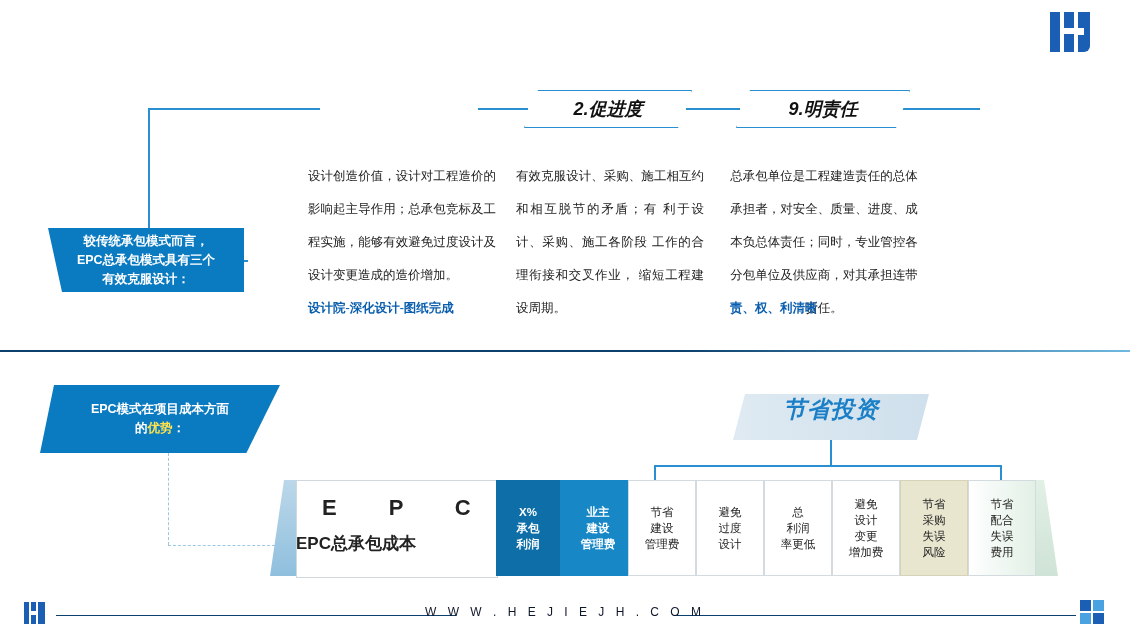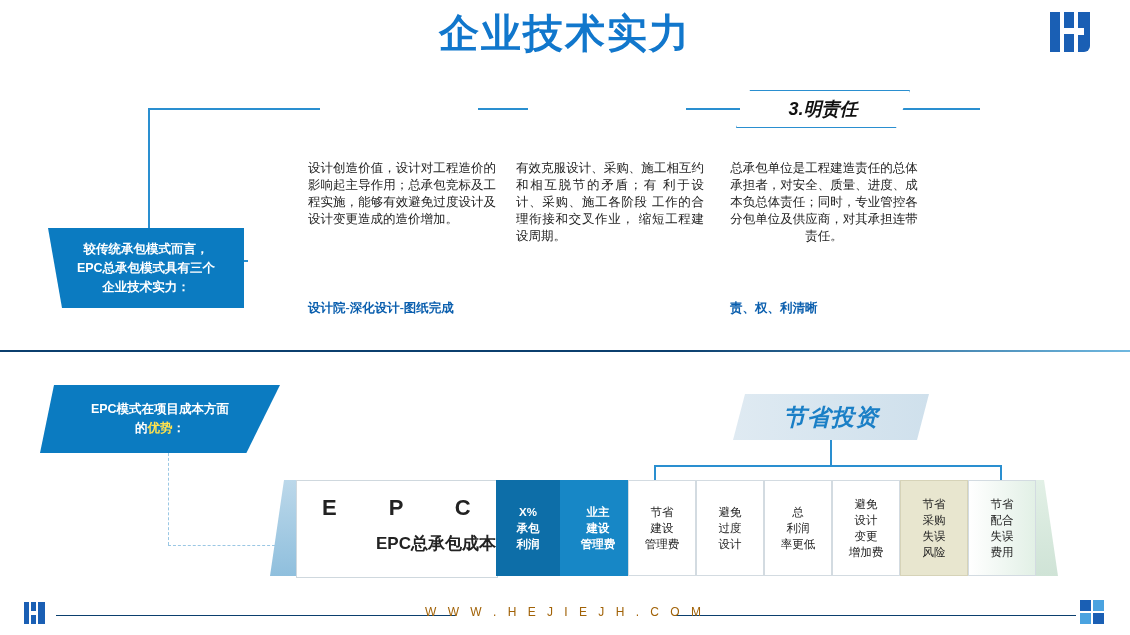--- a/index.html
+++ b/index.html
@@ -53,21 +53,21 @@
     color:#fff;
     font-size:12.5px;
     font-weight:bold;
     line-height:19px;
     text-align:center;
     display:flex;align-items:center;justify-content:center;
     padding:6px 10px;
     box-sizing:border-box;
   }
   .banner-1{
-    left:48px;top:228px;width:196px;height:80px;
+    left:48px;top:228px;width:196px;height:64px;
     clip-path:polygon(0 0,100% 0,100% 100%,14px 100%);
   }
   .banner-2{
     left:40px;top:385px;width:240px;height:68px;
     background:#0b7bc1;
     clip-path:polygon(14px 0,100% 0,86% 100%,0 100%);
   }
   .banner .hl{color:#ffe24d;}
 
   
@@ -83,21 +83,21 @@
   }
   .tab.t1{left:316px;top:90px;width:166px;clip-path:polygon(14px 0,100% 0,calc(100% - 14px) 100%,0 100%);}
   .tab.t2{left:524px;top:90px;width:166px;clip-path:polygon(14px 0,100% 0,calc(100% - 14px) 100%,0 100%);}
   .tab.t3{left:736px;top:90px;width:172px;clip-path:polygon(14px 0,100% 0,calc(100% - 14px) 100%,0 100%);}
 
   
   .coltext{
     position:absolute;
     width:188px;
     font-size:12.5px;
-    line-height:17px;
+    line-height:33px;
     color:#222;
     text-align:justify;
   }
   .c1{left:308px;top:160px;}
   .c2{left:516px;top:160px;}
   .c3{left:730px;top:160px;text-align:center;}
   .colkey{
     position:absolute;
     font-size:12.5px;font-weight:bold;color:#0b5fae;
     white-space:nowrap;
@@ -110,21 +110,21 @@
   .divider{
     position:absolute;left:0;top:350px;width:1130px;height:2px;
     background:linear-gradient(to right,#0b3f6e 0%,#0b3f6e 60%,#6fb8e0 100%);
   }
 
   
   .save-banner{
     position:absolute;left:733px;top:394px;width:196px;height:46px;
     background:linear-gradient(to right,#dfeaf2,#cfe0ec);
     clip-path:polygon(12px 0,100% 0,calc(100% - 12px) 100%,0 100%);
-    display:flex;align-items:center;justify-content:center;
+    display:flex;align-items:flex-start;justify-content:center;
     font-size:23px;font-weight:bold;font-style:italic;
     color:#1a7fc6;
     letter-spacing:1px;
   }
 
   
   .br{position:absolute;background:#2a8fd0;}
 
   .bar-wrap{position:absolute;left:270px;top:480px;}
   .bar-left-cap{
@@ -138,21 +138,21 @@
   }
   .epc-letters{
     position:absolute;left:26px;top:4px;width:200px;height:48px;
     display:flex;align-items:center;
   }
   .epc-letters span{
     flex:1;text-align:center;font-size:22px;font-weight:bold;color:#222;
   }
   .epc-label{
     position:absolute;left:26px;top:52px;width:200px;
-    text-align:right;font-size:17px;font-weight:bold;color:#222;
+    text-align:left;font-size:17px;font-weight:bold;color:#222;
   }
   .seg{
     position:absolute;top:0;height:96px;
     display:flex;align-items:center;justify-content:center;
     text-align:center;
     font-size:11.5px;line-height:16px;
     box-sizing:border-box;
   }
   .bar-right-cap{
     position:absolute;top:0;width:22px;height:96px;
@@ -167,67 +167,69 @@
   .dashv{
     position:absolute;border-left:1px dashed #9ac7e4;
   }
 
   
   .footer-line{
     position:absolute;top:615px;height:1px;background:#0b3f6e;
   }
   .footer-url{
     position:absolute;left:0;right:0;top:605px;text-align:center;
-    font-size:12px;letter-spacing:4px;color:#a16207;
+    font-size:12px;letter-spacing:4px;color:#0f172a;
   }
   .footer-logo{position:absolute;left:24px;top:602px;width:22px;height:22px;}
   .footer-logo .blk{position:absolute;background:#1a5fb4;}
   .fl1{left:0;top:0;width:5px;height:22px;}
   .fl2{left:7px;top:0;width:5px;height:9px;}
   .fl3{left:7px;top:13px;width:5px;height:9px;}
   .fl4{left:14px;top:0;width:7px;height:22px;}
   .footer-sq{position:absolute;right:26px;top:600px;width:24px;height:24px;}
   .footer-sq i{position:absolute;display:block;}
   .sq1{left:0;top:0;width:11px;height:11px;background:#1a5fb4;}
   .sq2{left:13px;top:0;width:11px;height:11px;background:#4aa3e0;}
   .sq3{left:0;top:13px;width:11px;height:11px;background:#4aa3e0;}
   .sq4{left:13px;top:13px;width:11px;height:11px;background:#1a5fb4;}
 </style>
 </head>
 <body>
 
 <div class="root">
 
-  <div class="title">企业技术实力</div>
 
   <div class="logo">
     <span class="blk b1"></span>
       <span class="blk b2"></span>
       <span class="blk b3"></span>
       <span class="blk b4"></span>
     <span class="cut"></span>
   </div>
 
   <div class="hline" style="left:148px;top:108px;width:172px;"></div>
   <div class="hline" style="left:478px;top:108px;width:50px;"></div>
   <div class="hline" style="left:686px;top:108px;width:54px;"></div>
   <div class="hline" style="left:902px;top:108px;width:78px;"></div>
   <div class="vline" style="left:148px;top:108px;height:152px;"></div>
   <div class="hline" style="left:148px;top:260px;width:100px;"></div>
 
   <div class="banner banner-1">
     <div>
       <div>较传统承包模式而言，</div>
       <div>EPC总承包模式具有三个</div>
-      <div>企业技术实力：</div>
-    </div>
-  </div>
-
+      <div>有效克服设计：</div>
+    </div>
+  </div>
+
+  <div class="tab t2">
+      <span>2.促进度</span>
+    </div>
   <div class="tab t3">
-      <span>3.明责任</span>
+      <span>9.明责任</span>
     </div>
 
   <div class="coltext c1">设计创造价值，设计对工程造价的影响起主导作用；总承包竞标及工程实施，能够有效避免过度设计及设计变更造成的造价增加。</div>
   <div class="coltext c3">总承包单位是工程建造责任的总体承担者，对安全、质量、进度、成本负总体责任；同时，专业管控各分包单位及供应商，对其承担连带责任。</div>
   <div class="coltext c2">有效克服设计、采购、施工相互约和相互脱节的矛盾；有 利于设计、采购、施工各阶段 工作的合理衔接和交叉作业， 缩短工程建设周期。</div>
 
   <div class="colkey k1">设计院-深化设计-图纸完成</div>
   <div class="colkey k3">责、权、利清晰</div>
 
   <div class="divider"></div>

